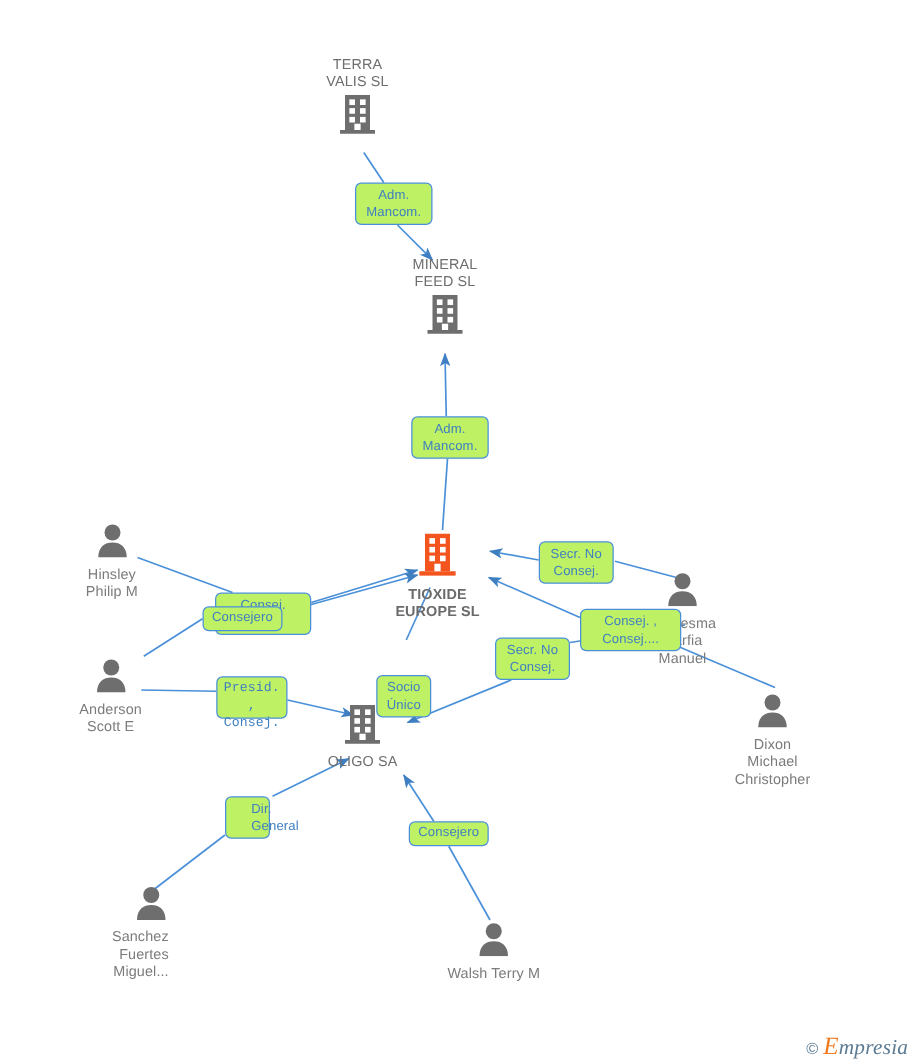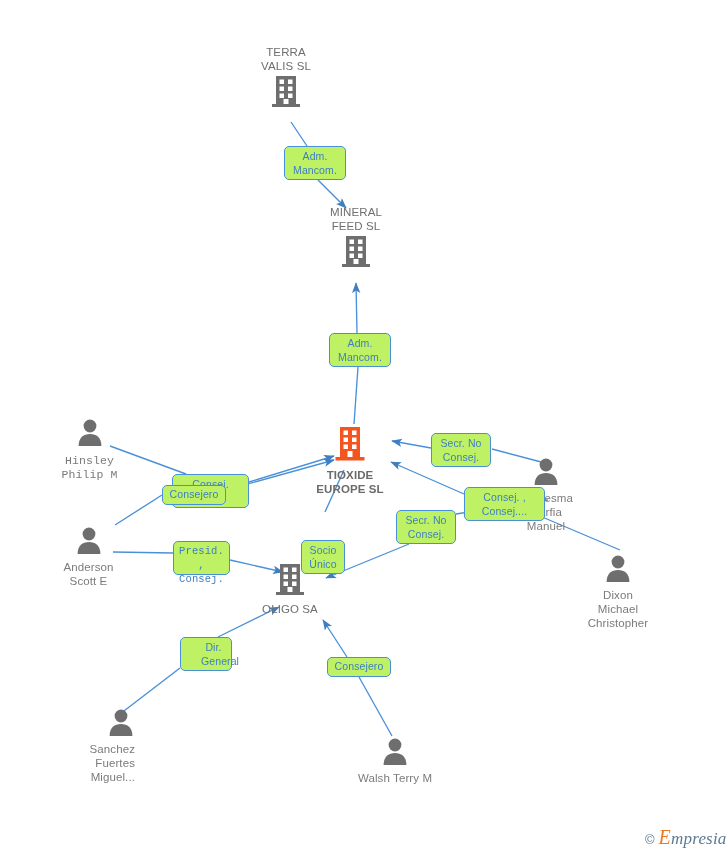--- a/index.html
+++ b/index.html
@@ -200,21 +200,21 @@
           <rect x="9.5" y="18.5" width="4.5" height="4.5"></rect>
           <rect x="18" y="18.5" width="4.5" height="4.5"></rect>
           <rect x="13.5" y="25" width="5" height="6"></rect>
         </g>
       </svg>
     </span>
     <span class="node-label">TIOXIDE
 EUROPE SL</span>
   </div>
 
-  <div class="node person" style="left:52px; top:418px; width:75px;font-family:Liberation Mono, monospace;">
+  <div class="node person" style="left:52px; top:418px; width:75px;">
     <span class="glyph">
       <svg width="28" height="28" viewBox="0 0 28 28">
         <g fill="#6e6e6e">
           <circle cx="14" cy="8" r="6.4"></circle>
           <path d="M2.6,28 C2.6,19.6 7.6,16 14,16 C20.4,16 25.4,19.6 25.4,28 Z"></path>
         </g>
       </svg>
     </span>
     <span class="node-label">Hinsley
 Philip M</span>
@@ -306,21 +306,21 @@
 
   <div class="rel" style="left:301px; top:540px; width:44px; height:34px;">Socio
 Único</div>
 
   <div class="rel" style="left:396px; top:510px; width:60px; height:34px;">Secr.  No
 Consej.</div>
 
   <div class="rel" style="left:173px; top:541px; width:57px; height:34px;font-family:Liberation Mono, monospace;">Presid. ,
 Consej.</div>
 
-  <div class="rel" style="left:180px; top:637px; width:52px; height:34px;padding-left:20px;">Dir.
+  <div class="rel" style="left:180px; top:637px; width:36px; height:34px;padding-left:20px;">Dir.
 General</div>
 
   <div class="rel" style="left:327px; top:657px; width:64px; height:20px; padding:2px 4px;">Consejero</div>
 
   <div style="position:absolute; left:645px; top:826px; display:flex; align-items:baseline; gap:4px;">
     <span style="font-size:13px; color:#5b7a93;">©</span>
     <span style="font-family:'Liberation Serif', serif; font-style:italic; font-size:17px; color:#5b7a93; letter-spacing:0.2px;"><span style="color:#f07a22; font-size:20px;">E</span><span>mpresia</span></span>
   </div>
 
 </div>

